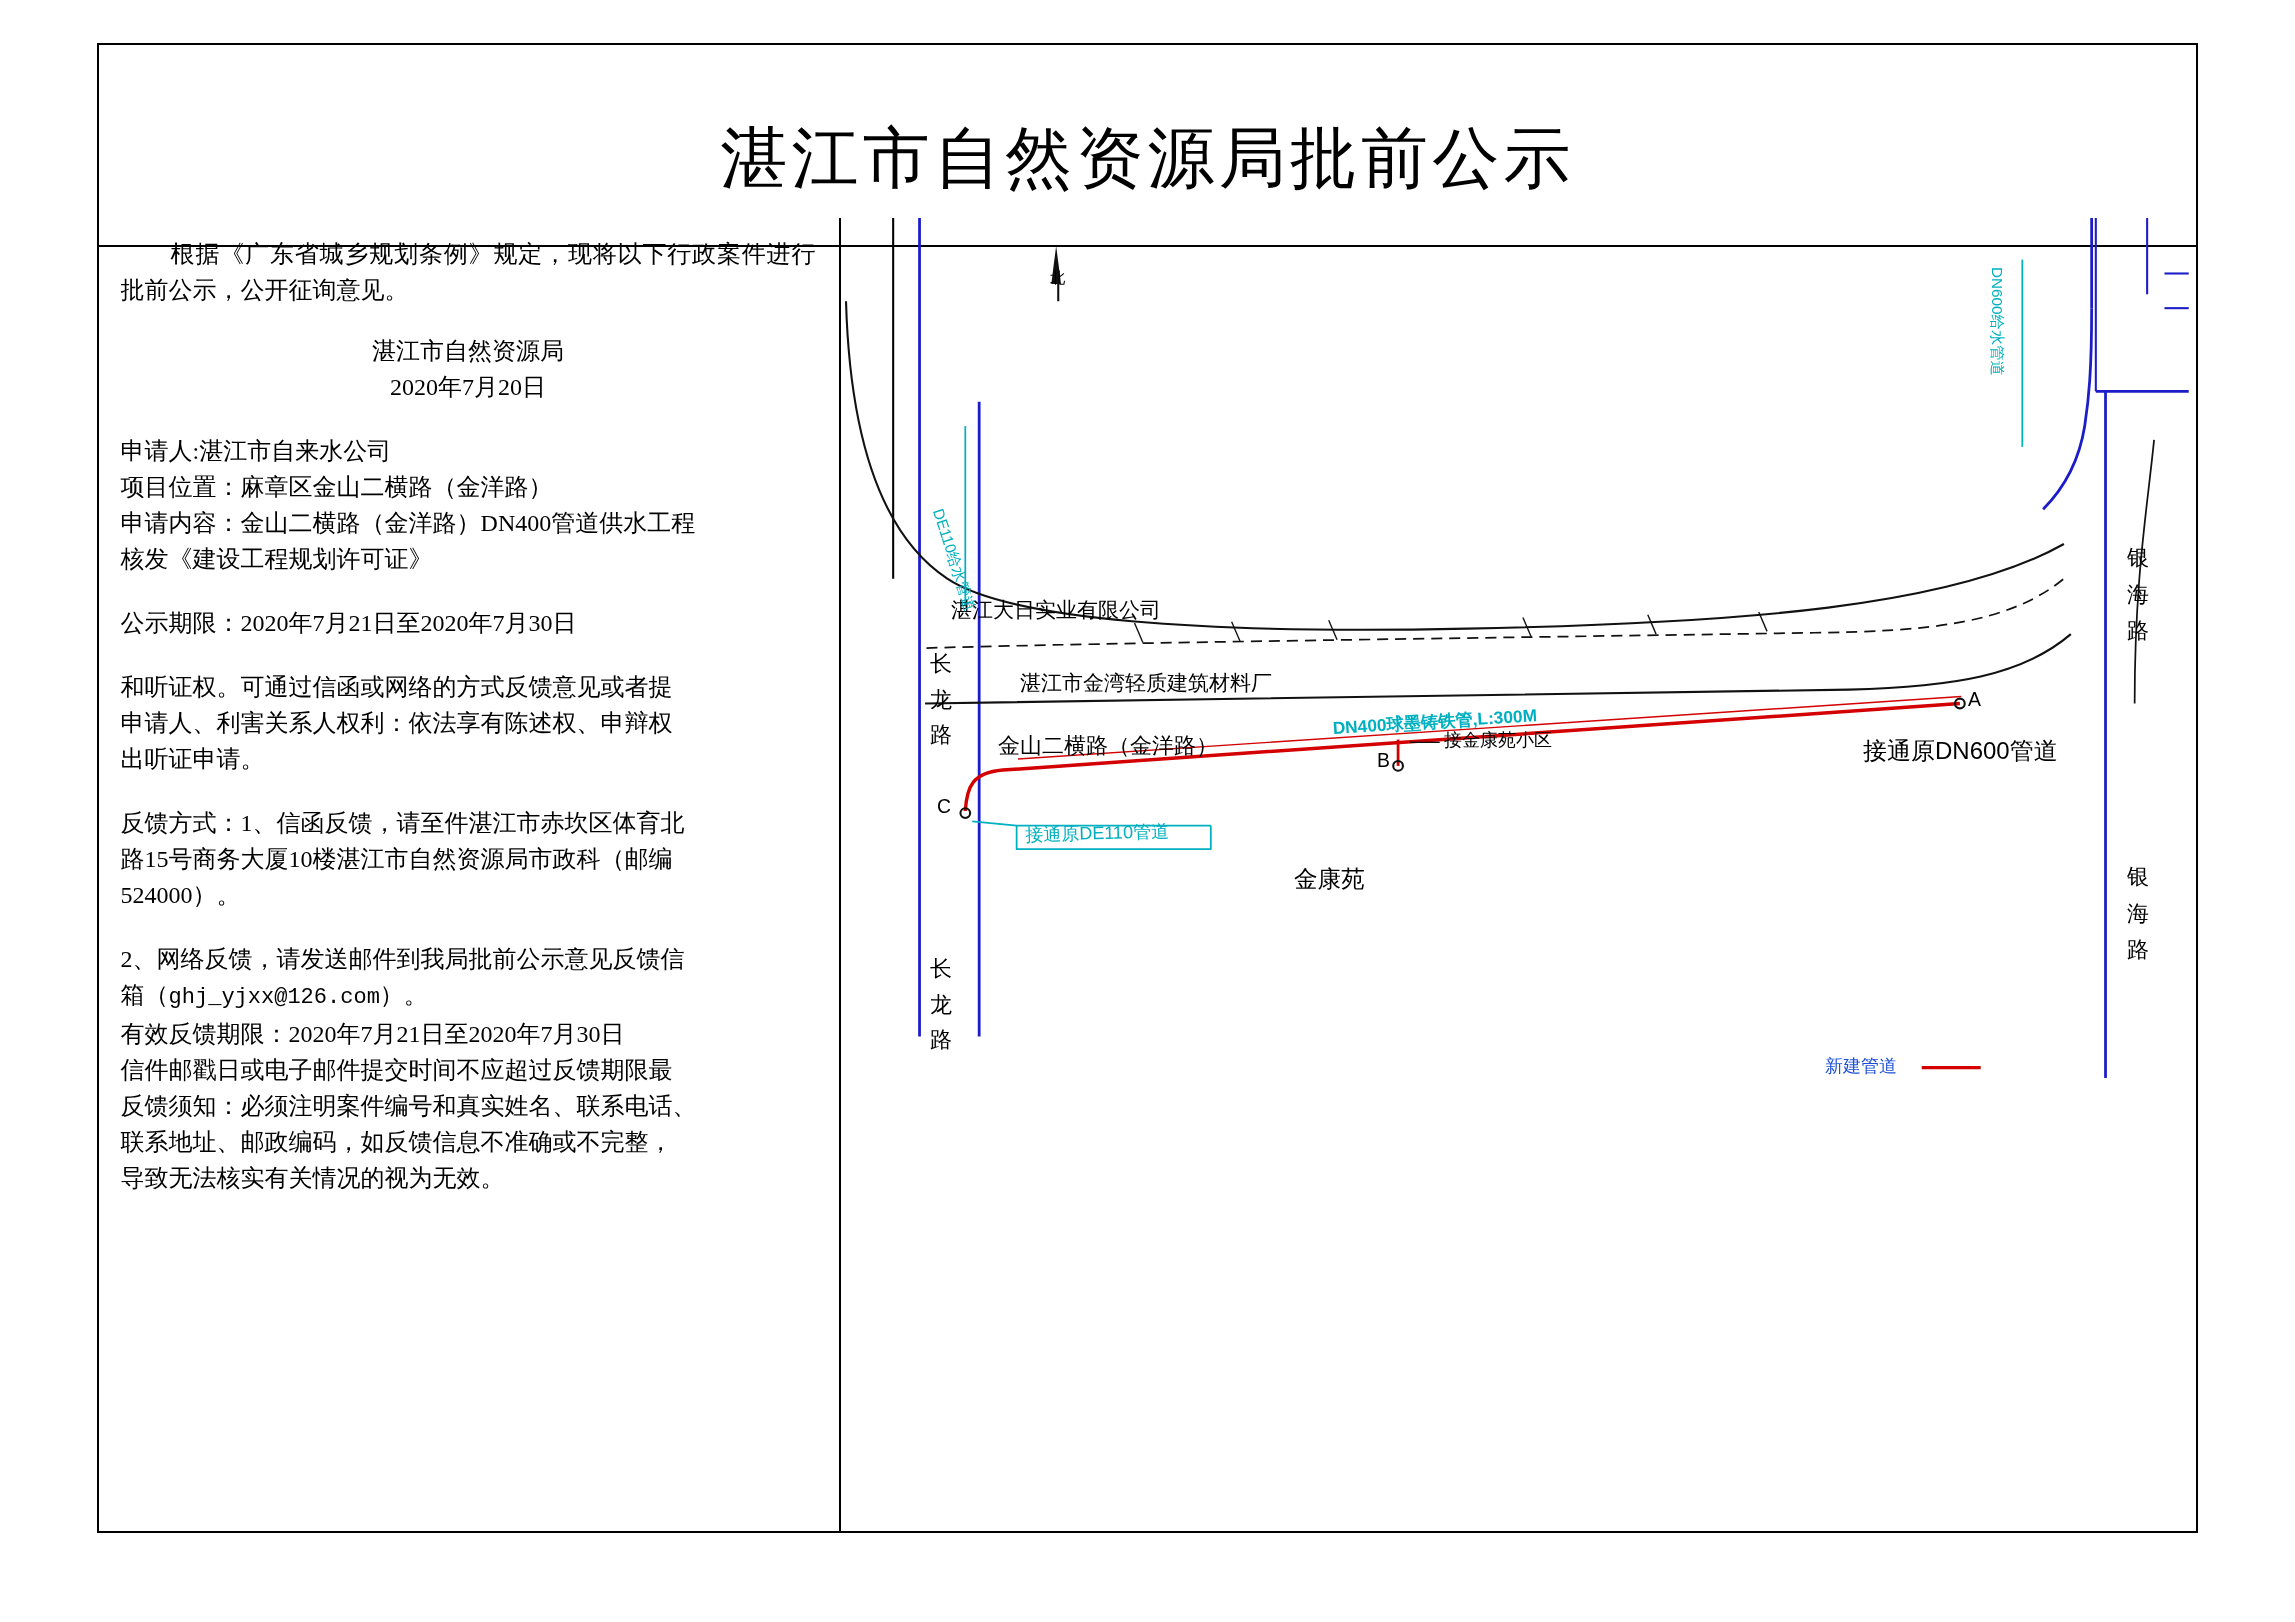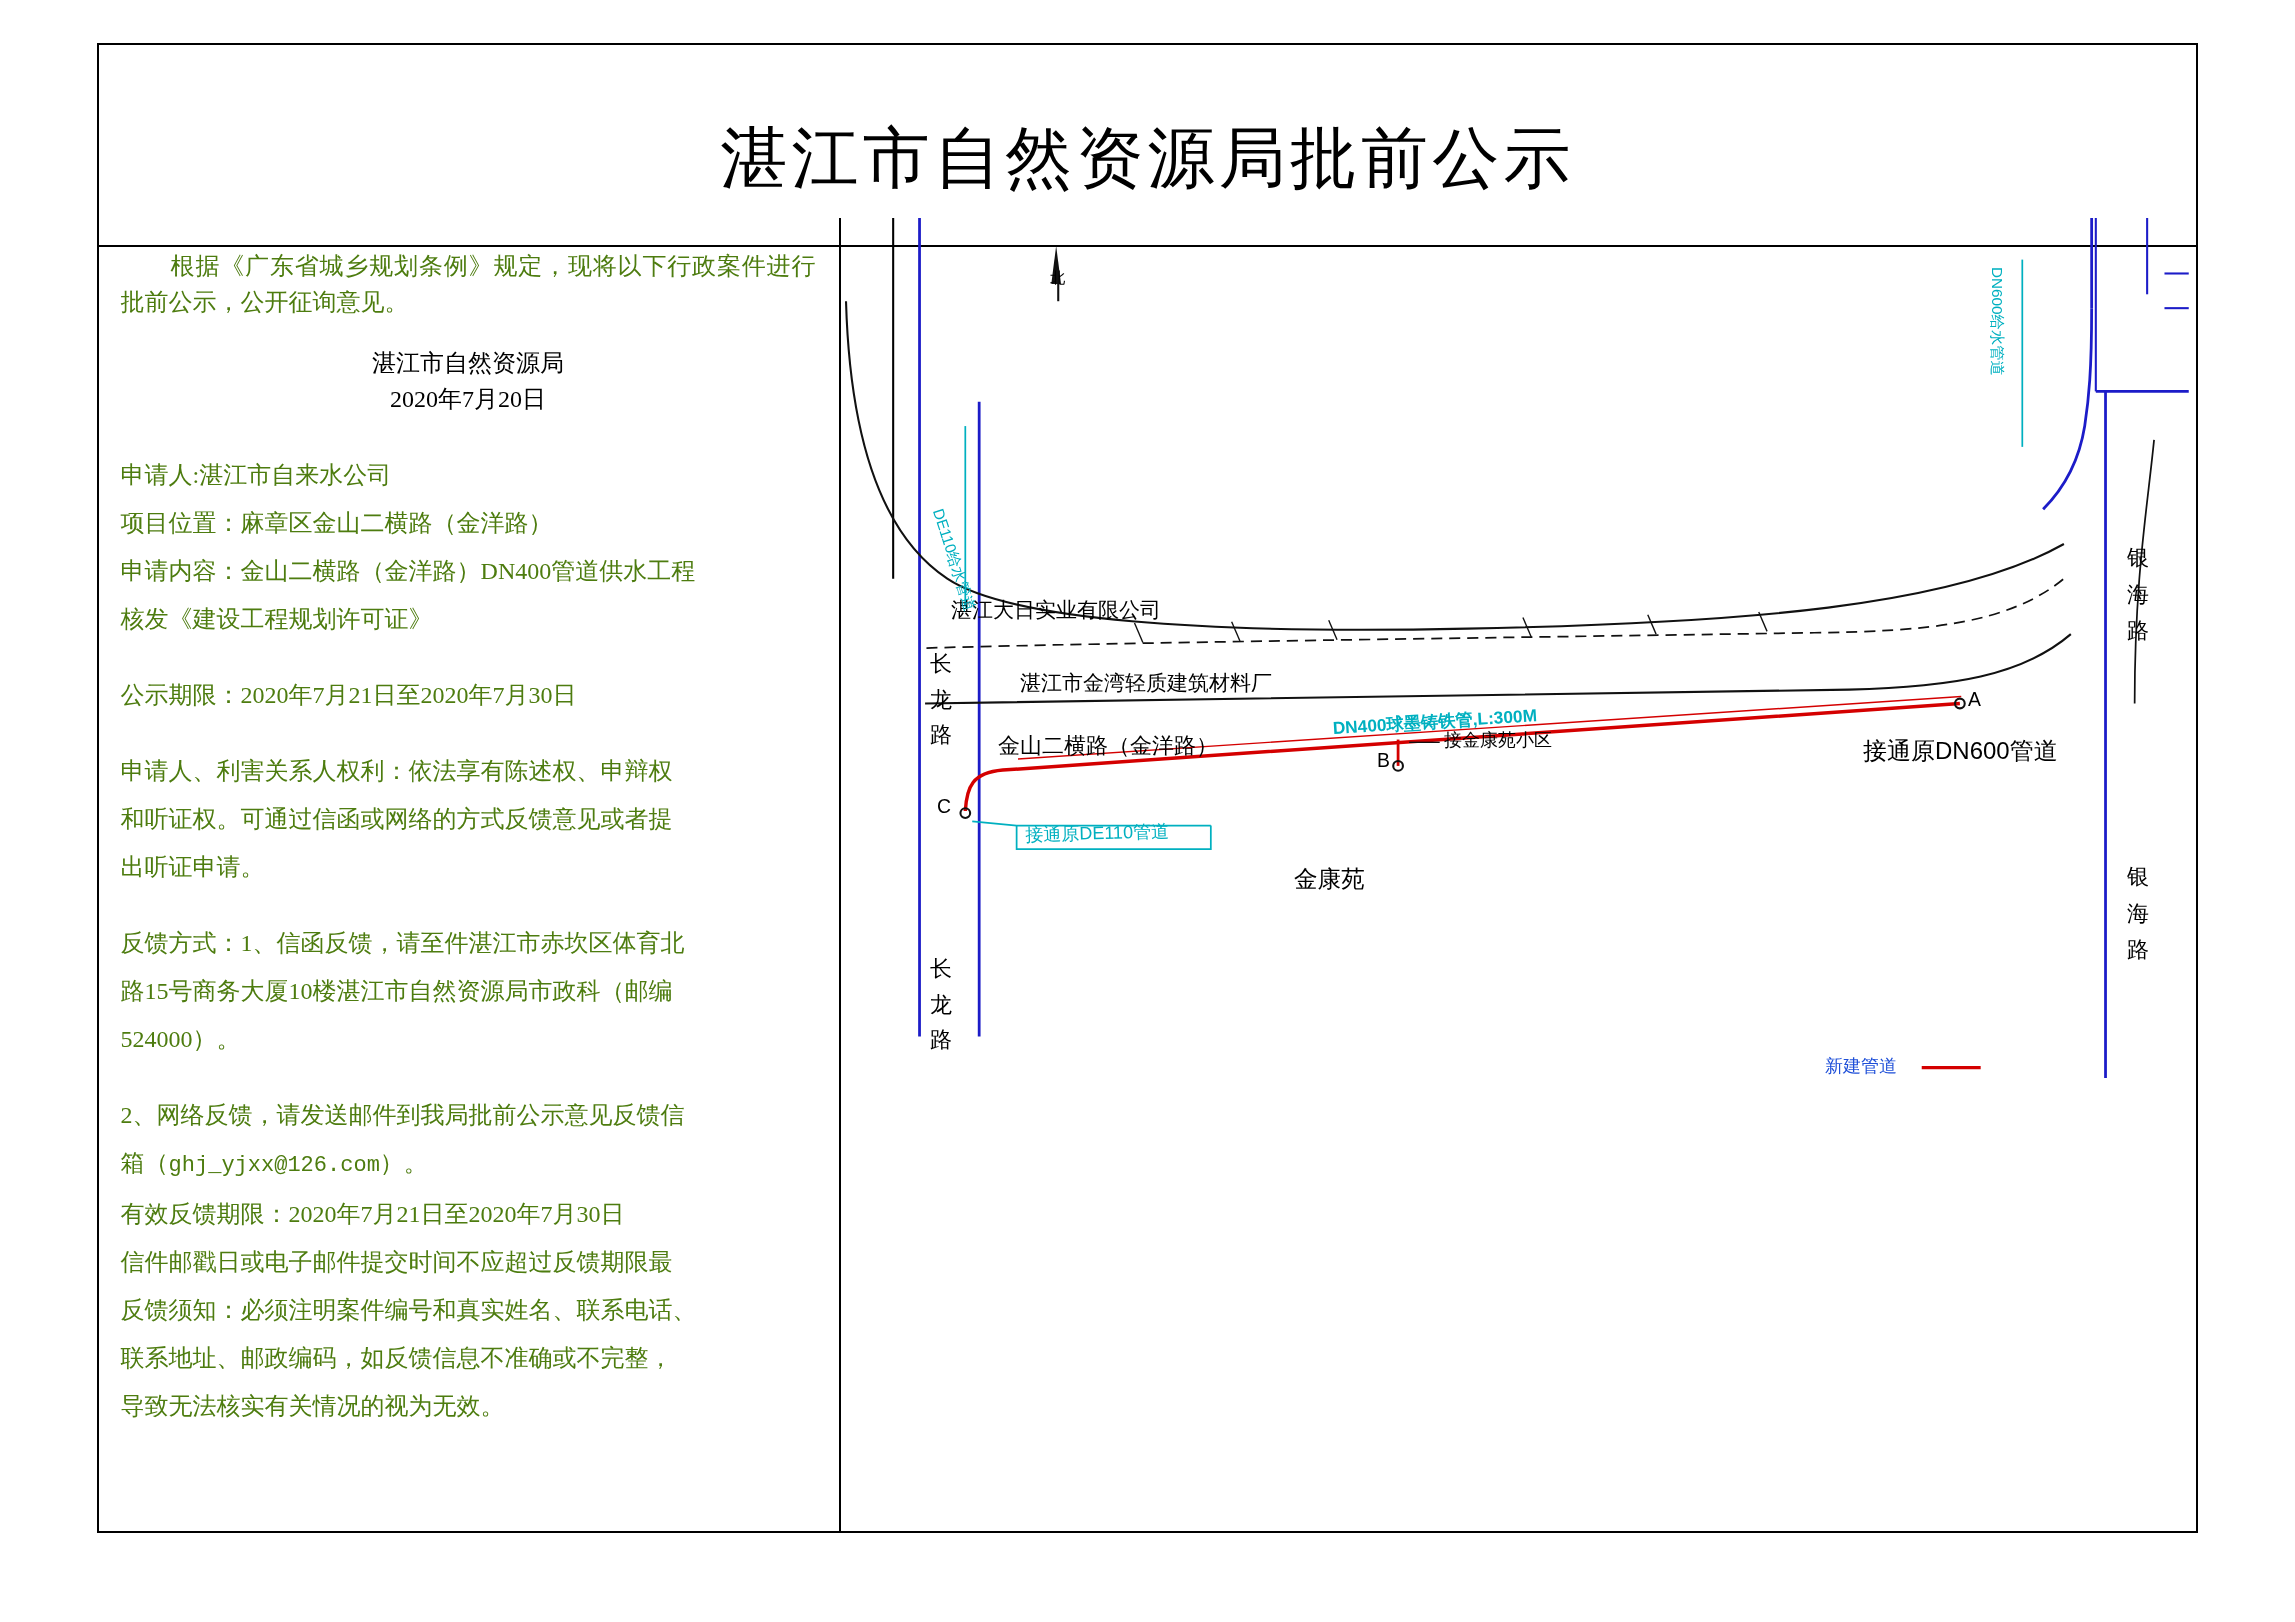--- a/index.html
+++ b/index.html
@@ -58,22 +58,22 @@
     top: 218px;
     width: 744px;
     height: 1315px;
     box-sizing: border-box;
     border-right: 2.1px solid #000;
     padding: 18px 23.6px 0 23.6px;
   }
   .para {
     font-size: 24px;
     line-height: 36px;
-    color: #4d7c0f;
-    margin: 12px 0 0 0;
+    color: #000000;
+    margin: 0 0 0 0;
     text-align: justify;
   }
   .indent2 {
     text-indent: 50px;
   }
   .center-block {
     text-align: center;
     font-size: 24px;
     line-height: 36px;
     margin-top: 25px;
@@ -136,22 +136,22 @@
     <p class="para">项目位置：麻章区金山二横路（金洋路）</p>
     <p class="para">申请内容：金山二横路（金洋路）DN400管道供水工程</p>
     <p class="para">核发《建设工程规划许可证》</p>
 
     <div class="spacer-md"></div>
 
     <p class="para">公示期限：2020年7月21日至2020年7月30日</p>
 
     <div class="spacer-md"></div>
 
+    <p class="para">和听证权。可通过信函或网络的方式反馈意见或者提</p>
     <p class="para">申请人、利害关系人权利：依法享有陈述权、申辩权</p>
-    <p class="para">和听证权。可通过信函或网络的方式反馈意见或者提</p>
     <p class="para">出听证申请。</p>
 
     <div class="spacer-md"></div>
 
     <p class="para">反馈方式：1、信函反馈，请至件湛江市赤坎区体育北</p>
     <p class="para">路15号商务大厦10楼湛江市自然资源局市政科（邮编</p>
     <p class="para">524000）。</p>
 
     <div class="spacer-md"></div>
 

